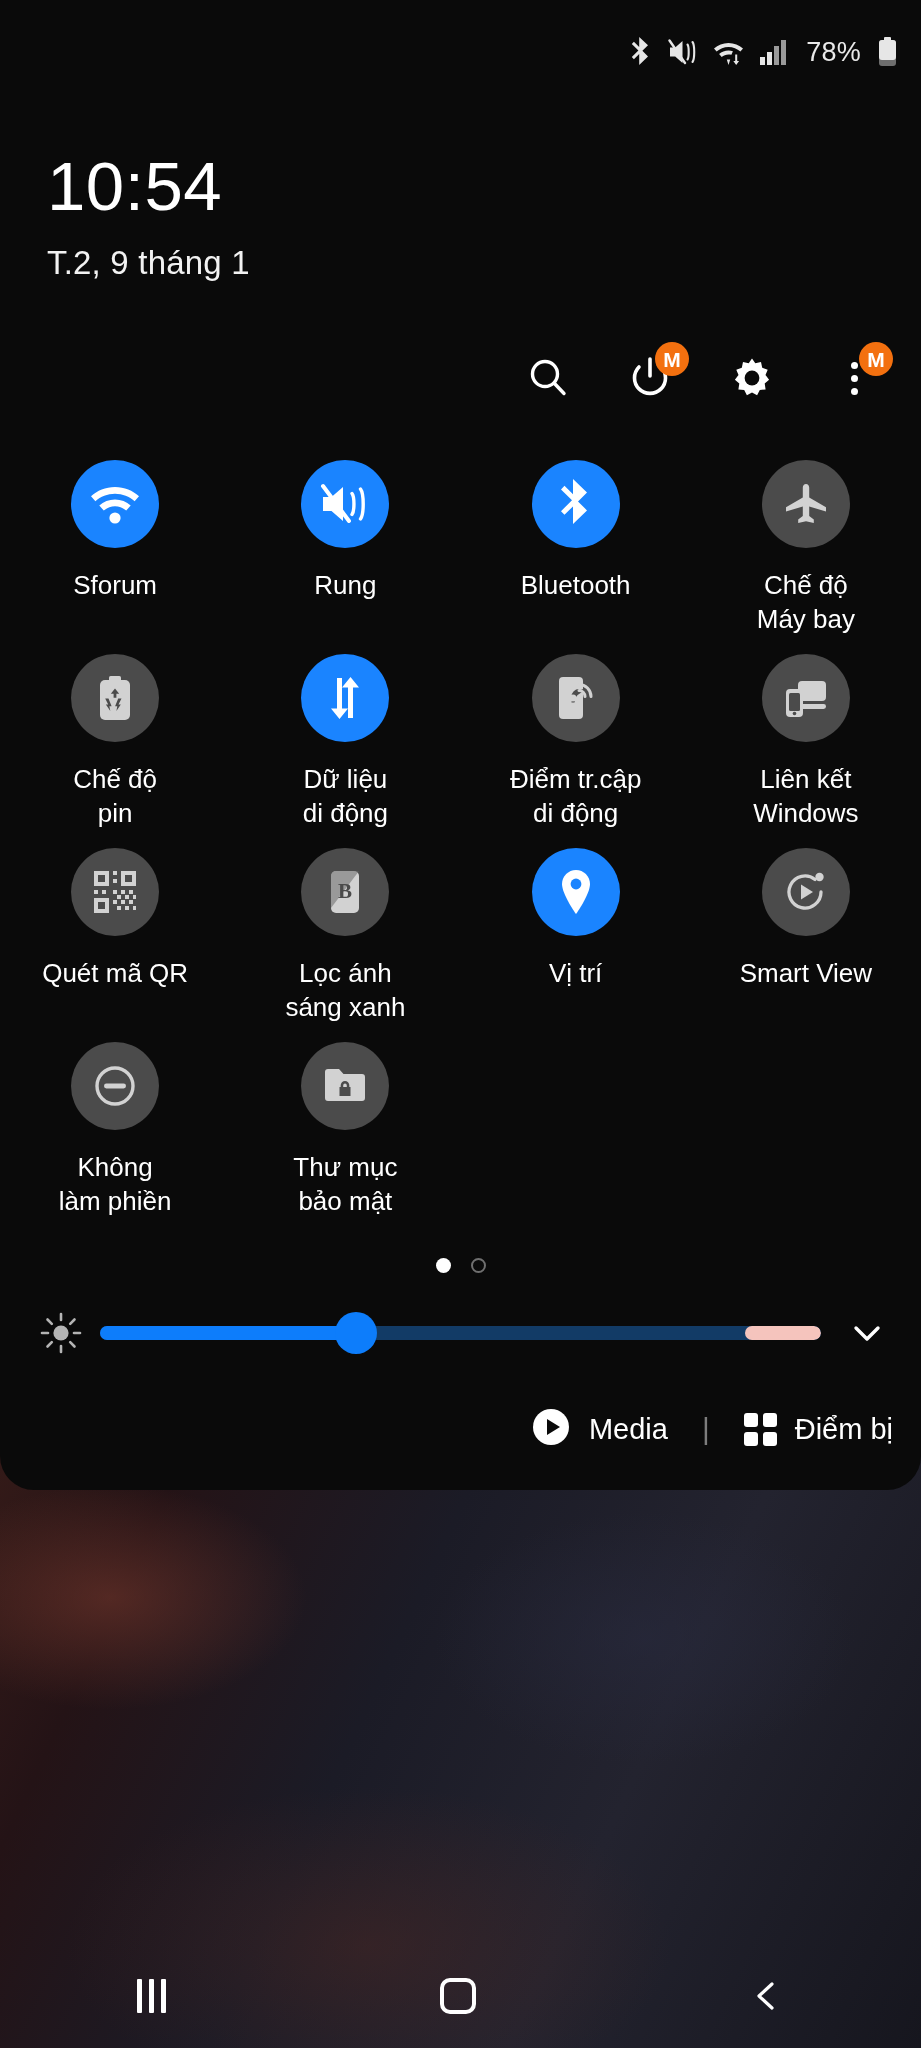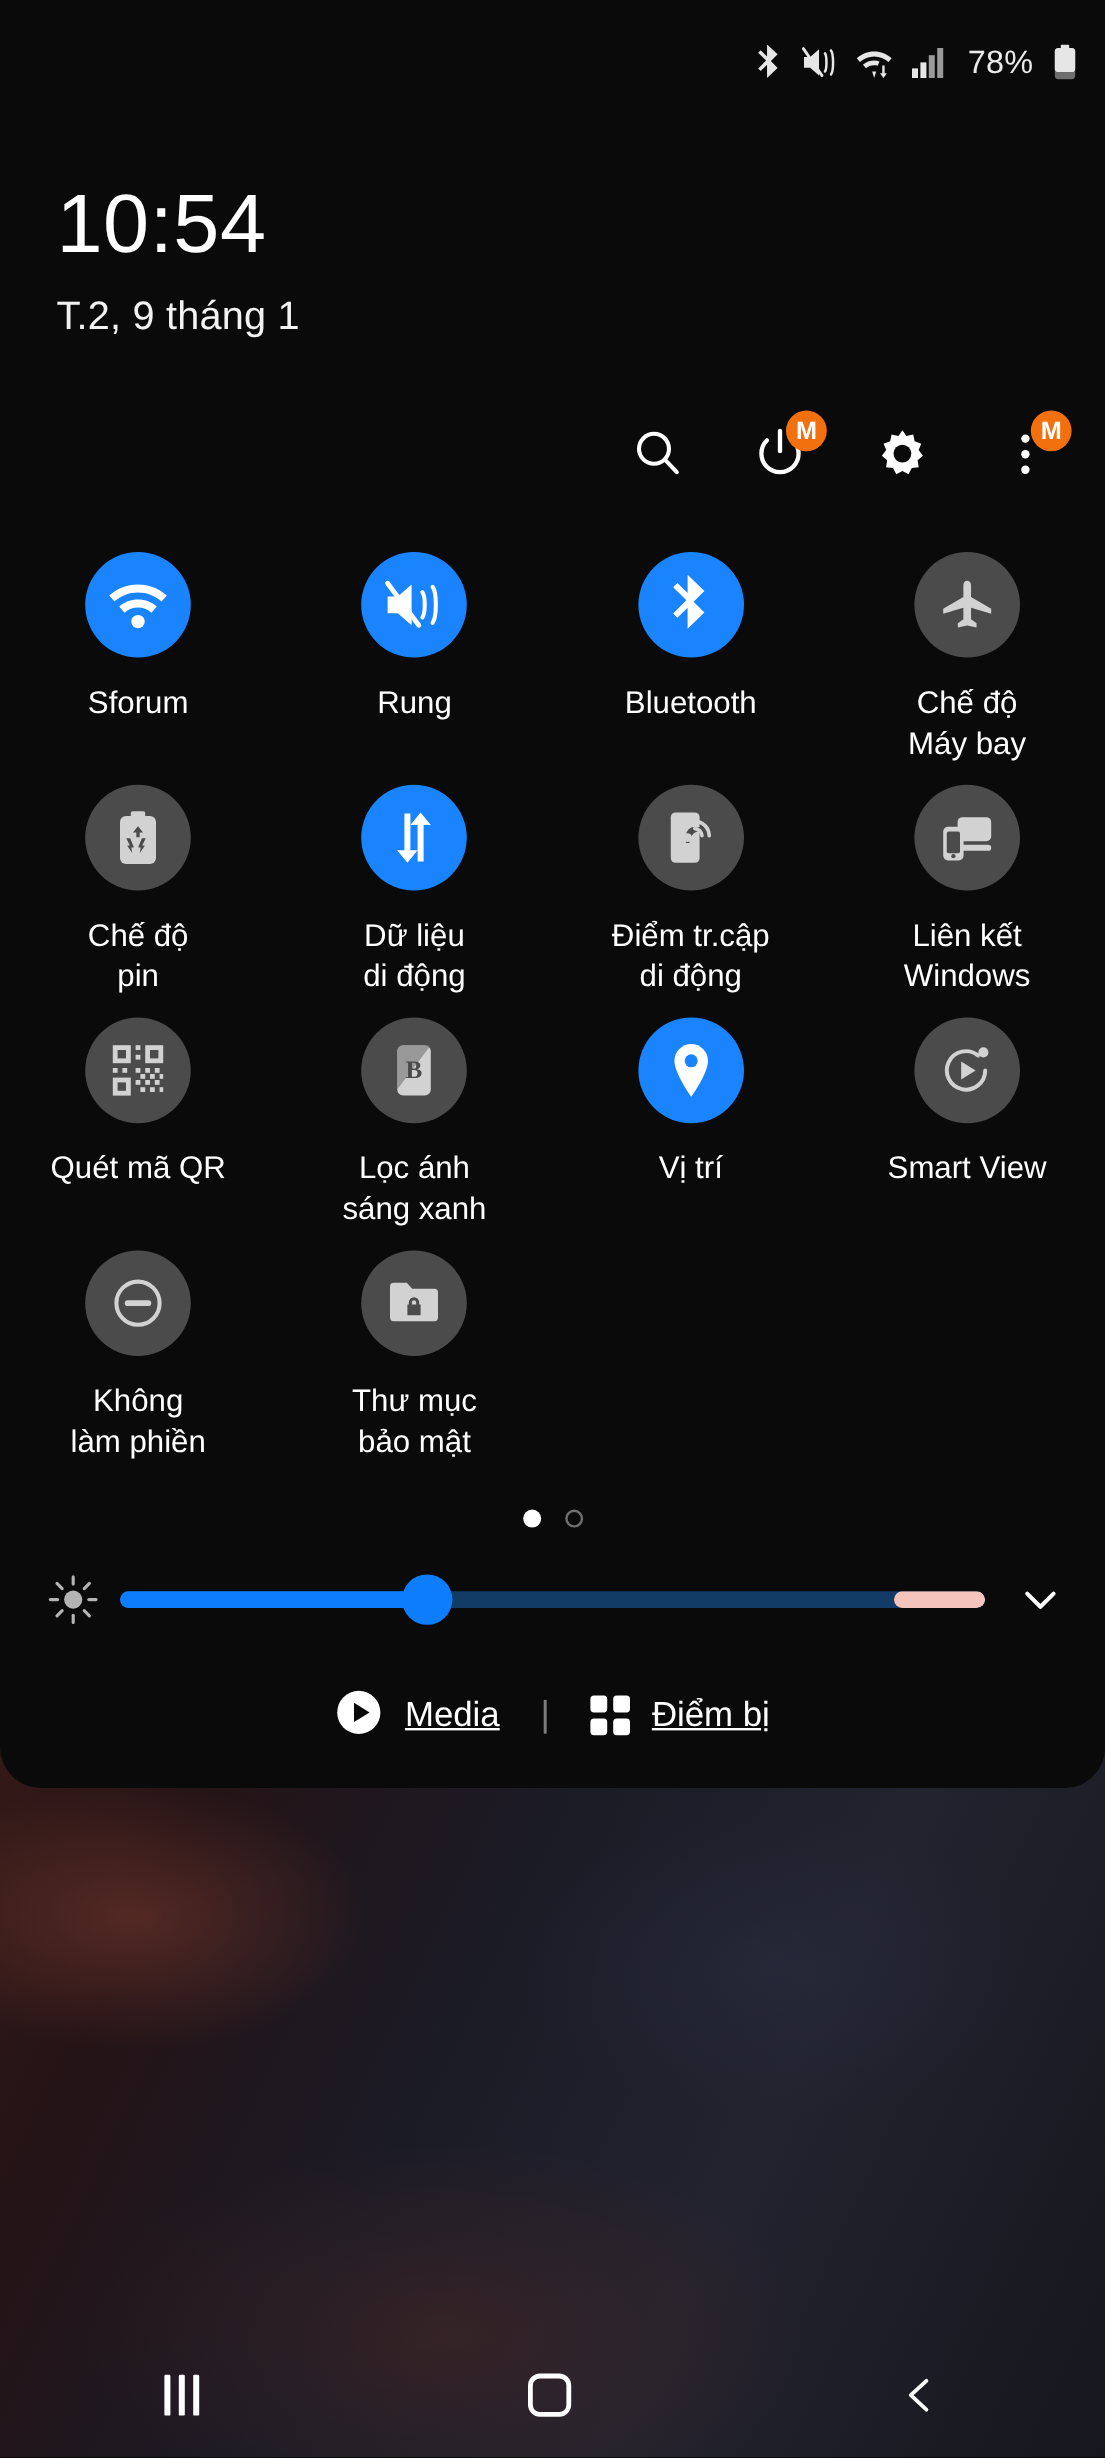--- a/index.html
+++ b/index.html
@@ -151,22 +151,22 @@
   }
   .slider-thumb {
     position:absolute; left:35.5%; width:42px; height:42px; border-radius:50%;
     background:#0d7dfb; transform:translateX(-50%);
   }
   .chev-btn { width:56px; display:flex; justify-content:center; align-items:center; }
 
   
   .footer-row {
     margin-top:28px;
-    display:flex; align-items:center; justify-content:center;
-    gap:0; height:70px;text-decoration:underline;
+    display:flex; align-items:center; justify-content:flex-end;
+    gap:0; height:70px;
   }
   .foot-btn { display:flex; align-items:center; gap:18px; padding:0 28px; }
   .foot-label { font-size:29px; color:#fff; }
   .foot-sep { color:#7d7d7d; font-size:30px; padding:0 6px; }
   .grid-icon { display:grid; grid-template-columns:repeat(2,14px); grid-template-rows:repeat(2,14px); gap:5px; }
   .grid-icon i { background:#fff; display:block; border-radius:3px; width:14px; height:14px; }
 
   
   .navbar {
     position:absolute; left:0; bottom:0; width:921px; height:104px;

